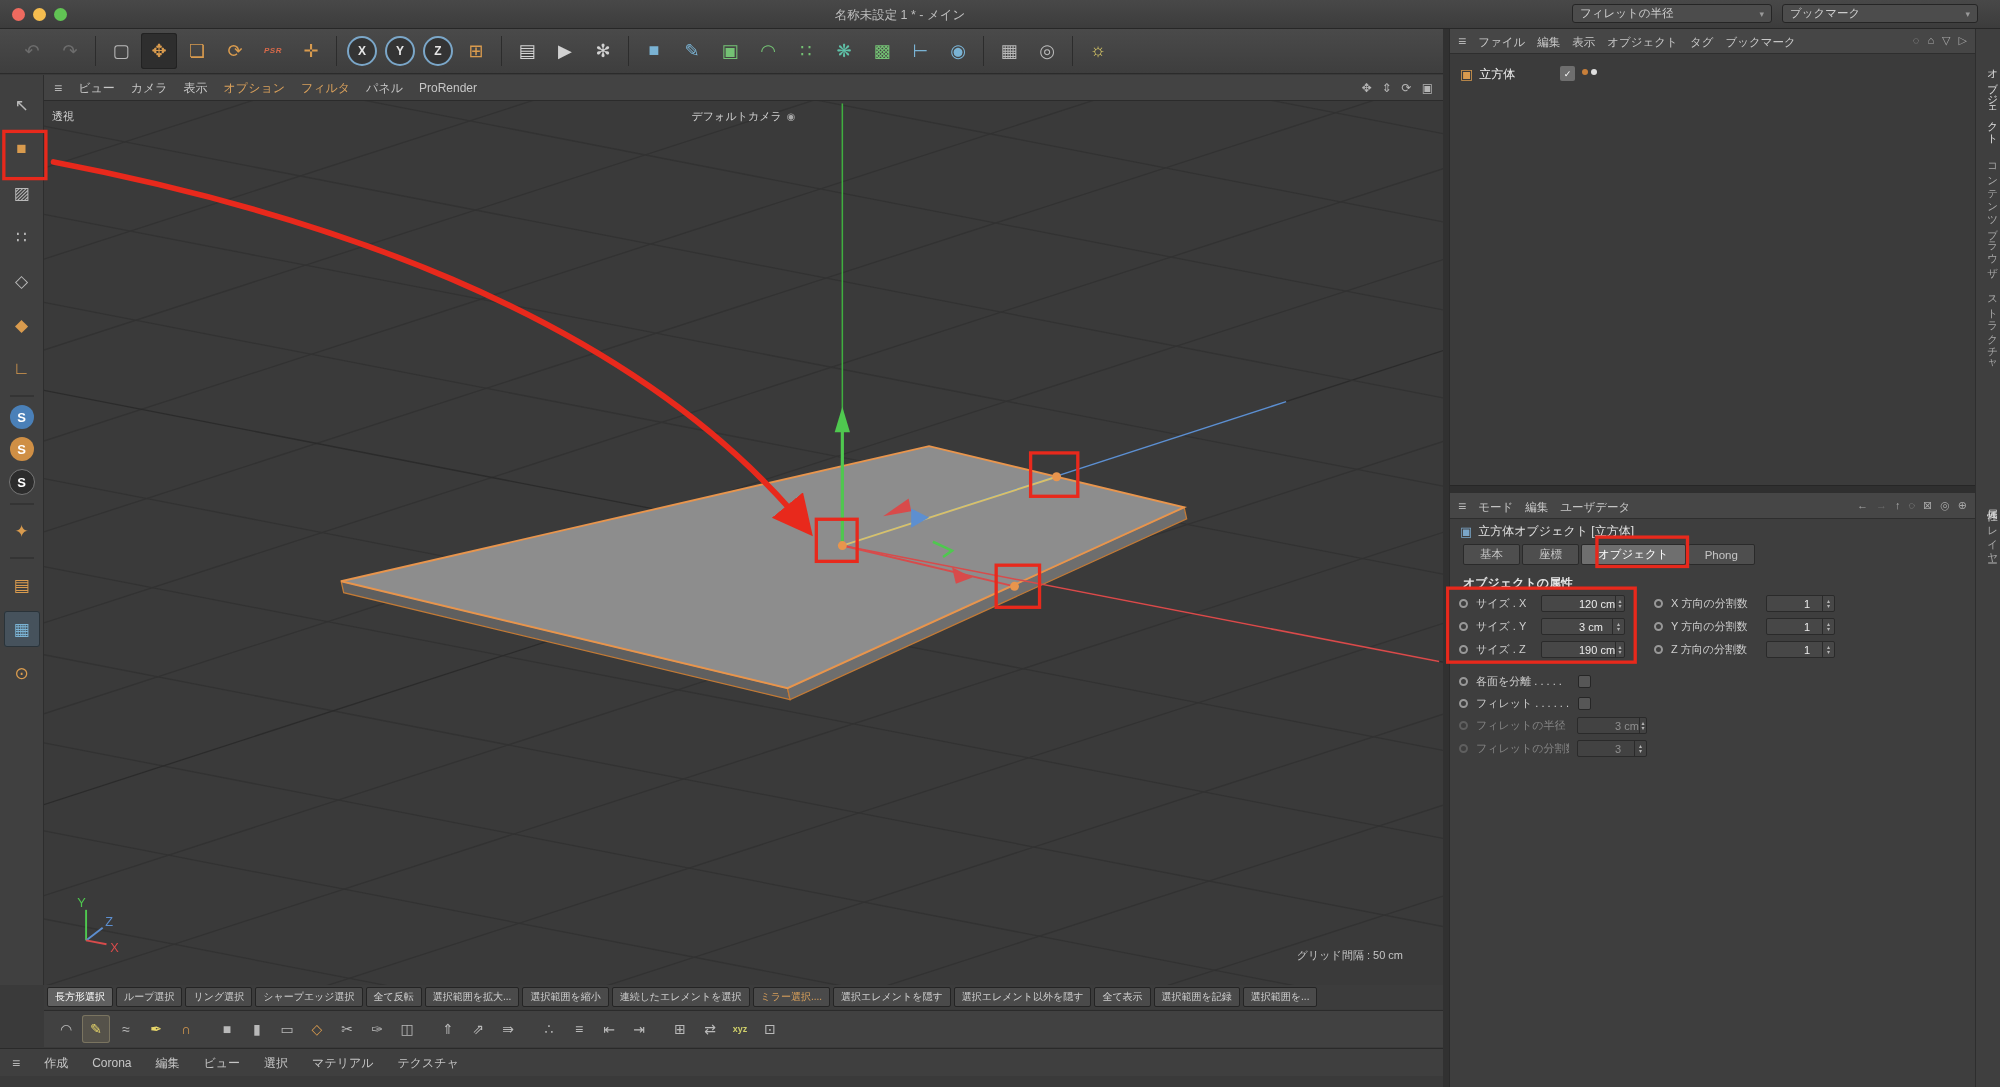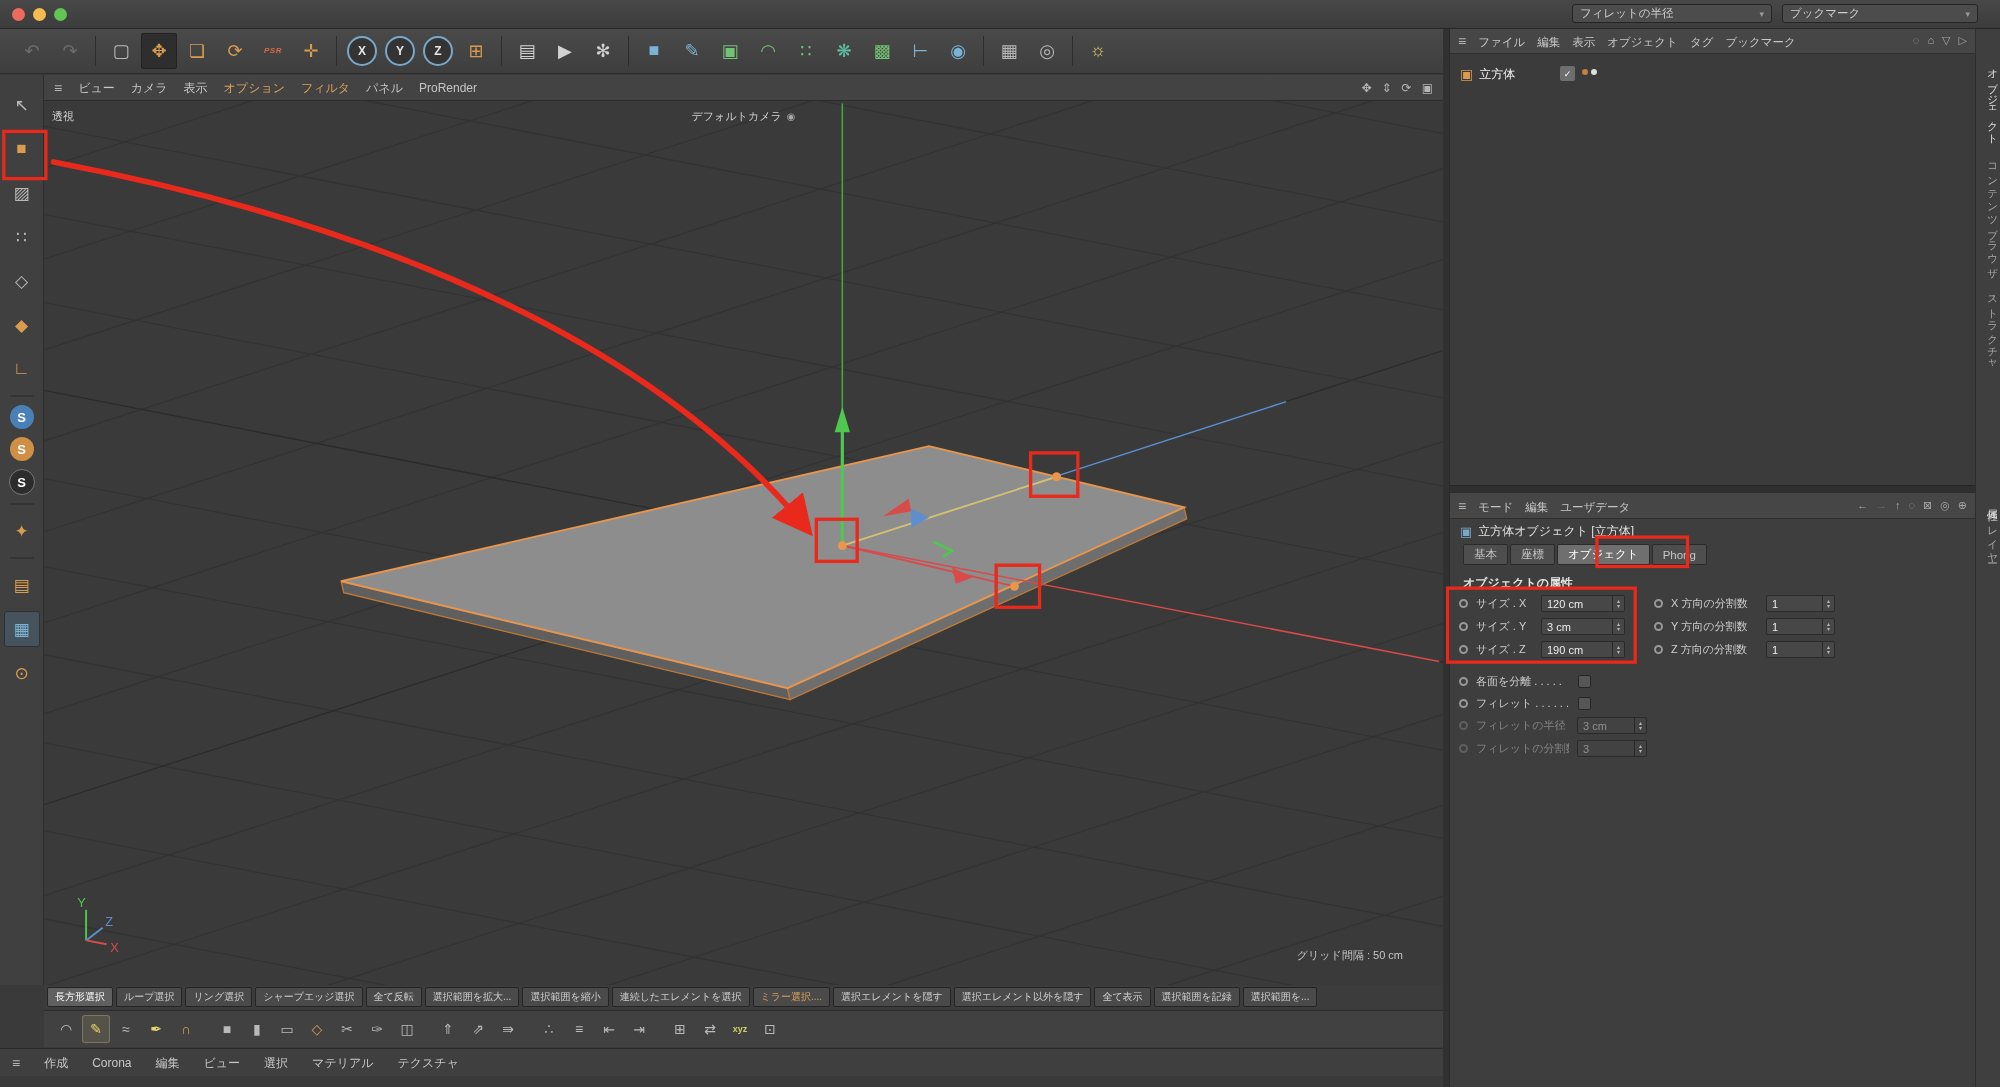--- a/index.html
+++ b/index.html
@@ -100,33 +100,33 @@
   .om-dot.light{background:#dedede}
 
   .om-divider{position:absolute;top:457px;left:0;right:0;height:8px;background:#2f2f2f;
     border-top:1px solid #262626;border-bottom:1px solid #262626;}
   .am-menu{top:465px}
   .am-title{position:absolute;top:492px;left:10px;height:22px;display:flex;align-items:center;gap:6px;}
   .am-title .ic{font-size:13px;color:#7aa6c8}
   .am-title .t{font-size:12px;color:#e0e0e0}
   .am-tabs{position:absolute;top:516px;left:13px;display:flex;gap:2px;}
   .tab{height:21px;box-sizing:border-box;background:#4e4e4e;border:1px solid #2a2a2a;border-radius:2px;
-    font-size:11.5px;color:#c6c6c6;display:flex;align-items:center;justify-content:center;padding:0 10px;}
+    font-size:11.5px;color:#c6c6c6;display:flex;align-items:center;justify-content:center;padding:0 16px;}
   .tab.active{background:#6f6f6f;color:#ffffff;}
   .am-section{position:absolute;top:547px;left:13px;font-weight:bold;font-size:12px;color:#e3e3e3;}
 
   .am-left-col{position:absolute;top:567px;left:9px;}
   .am-right-col{position:absolute;top:567px;left:204px;}
   .attr-row{display:flex;align-items:center;height:17px;margin-bottom:6px;}
   .attr-dot{width:9px;height:9px;border-radius:50%;border:2px solid #989898;box-sizing:border-box;flex:0 0 auto;}
   .attr-dot.dimd{border-color:#5f5f5f}
   .attr-label{font-size:11px;color:#cfcfcf;margin-left:8px;width:57px;white-space:nowrap;overflow:hidden;}
   .am-right-col .attr-label{width:87px}
   .fld{display:flex;align-items:center;width:84px;height:17px;background:#474747;border:1px solid #2a2a2a;
-    border-radius:2px;margin-left:8px;box-sizing:border-box;overflow:hidden;}
+    border-radius:2px;margin-left:8px;box-sizing:border-box;overflow:hidden;padding-left:32px;}
   .am-right-col .fld{width:69px}
   .fld .val{flex:1;font-size:11px;color:#ececec;padding-left:5px;white-space:nowrap;}
   .spin{width:11px;align-self:stretch;border-left:1px solid #2a2a2a;display:flex;flex-direction:column;
     align-items:center;justify-content:center;font-size:6px;line-height:5px;color:#b5b5b5;}
   .am-checks{position:absolute;top:645px;left:9px;}
   .am-checks .attr-row{margin-bottom:5px;height:17px}
   .am-checks .attr-label{width:102px}
   .checkbox{width:13px;height:13px;background:#565656;border:1px solid #262626;border-radius:2px;box-sizing:border-box;}
   .am-fillets{position:absolute;top:689px;left:9px;}
   .am-fillets .attr-label{width:93px;color:#858585}
@@ -149,20 +149,21 @@
 </style>
 </head>
 <body>
 
 <div class="titlebar">
   <div class="traffic">
     <span class="light red"></span>
     <span class="light yellow"></span>
     <span class="light green"></span>
   </div>
+  <div class="win-title">名称未設定 1 * - メイン</div>
   <div class="tb-dd" id="dd-nodespace">
     <span>フィレットの半径</span>
     <span class="chev">▾</span>
   </div>
   <div class="tb-dd" id="dd-layout">
     <span>ブックマーク</span>
     <span class="chev">▾</span>
   </div>
 </div>
 

